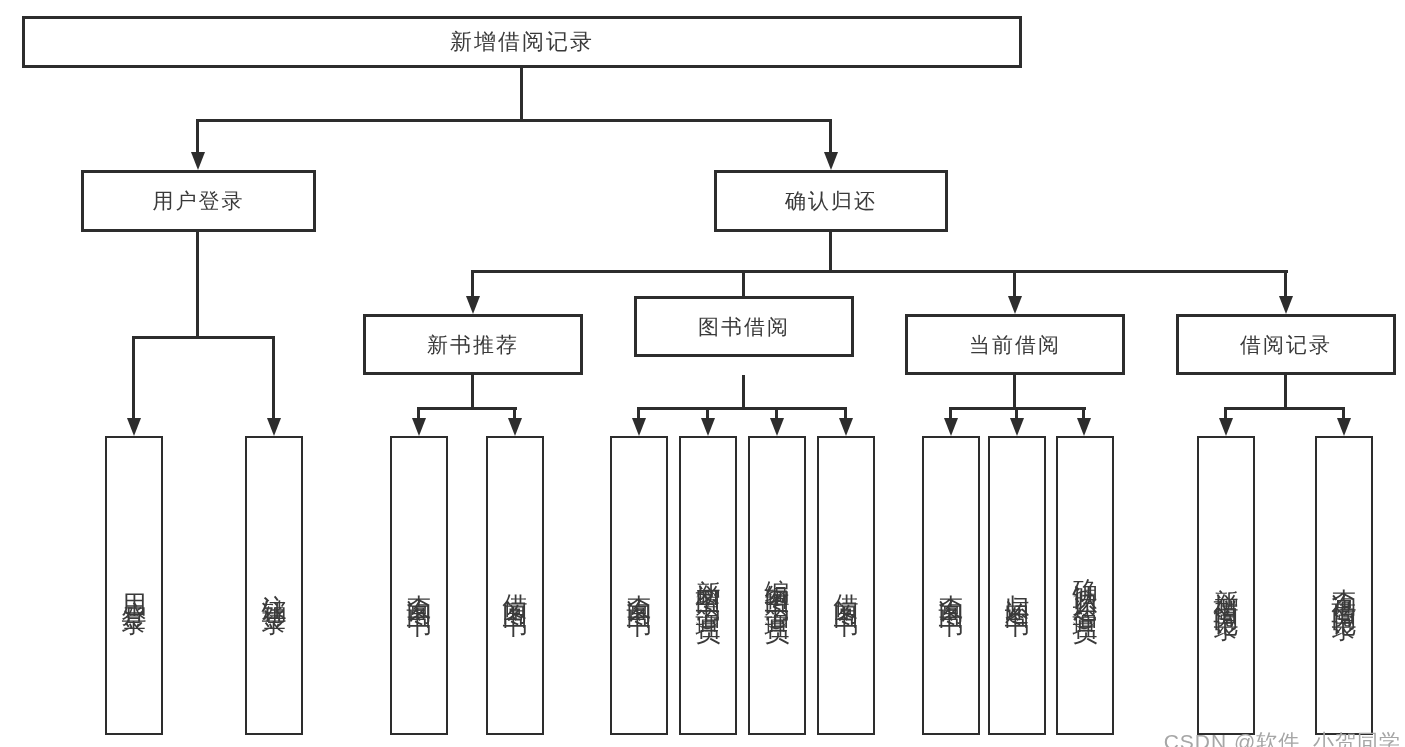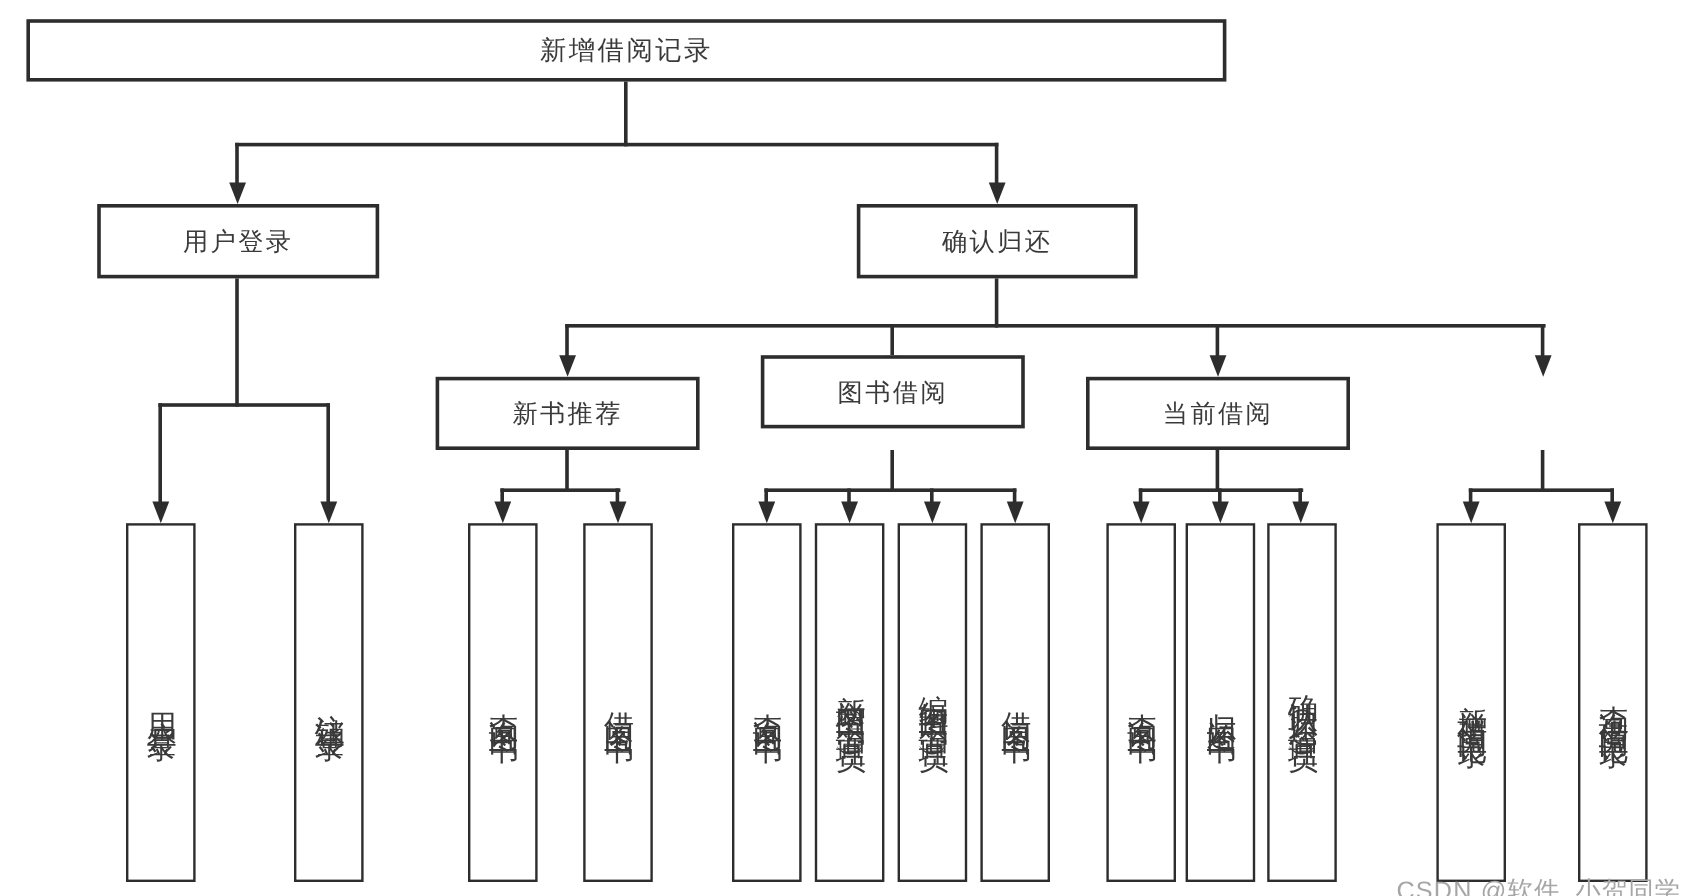--- a/index.html
+++ b/index.html
@@ -71,20 +71,23 @@
   <div class="arrow" style="left:1279px;top:296px;"></div>
 
   <div class="node h" style="left:363px;top:314px;width:220px;height:61px;text-align:right;">
     <span class="label">新书推荐</span>
   </div>
   <div class="node h" style="left:634px;top:296px;width:220px;height:61px;">
     <span class="label">图书借阅</span>
   </div>
   <div class="node h" style="left:905px;top:314px;width:220px;height:61px;">
     <span class="label">当前借阅</span>
+  </div>
+  <div class="node h" style="left:1176px;top:314px;width:220px;height:61px;">
+    <span class="label">借阅记录</span>
   </div>
 
   <div class="vline" style="left:471px;top:375px;width:3px;height:34px;"></div>
   <div class="hline" style="left:417px;top:407px;width:100px;height:3px;"></div>
   <div class="vline" style="left:417px;top:407px;width:3px;height:14px;"></div>
   <div class="arrow" style="left:412px;top:418px;"></div>
   <div class="vline" style="left:513px;top:407px;width:3px;height:14px;"></div>
   <div class="arrow" style="left:508px;top:418px;"></div>
 
   <div class="vline" style="left:742px;top:375px;width:3px;height:34px;"></div>

